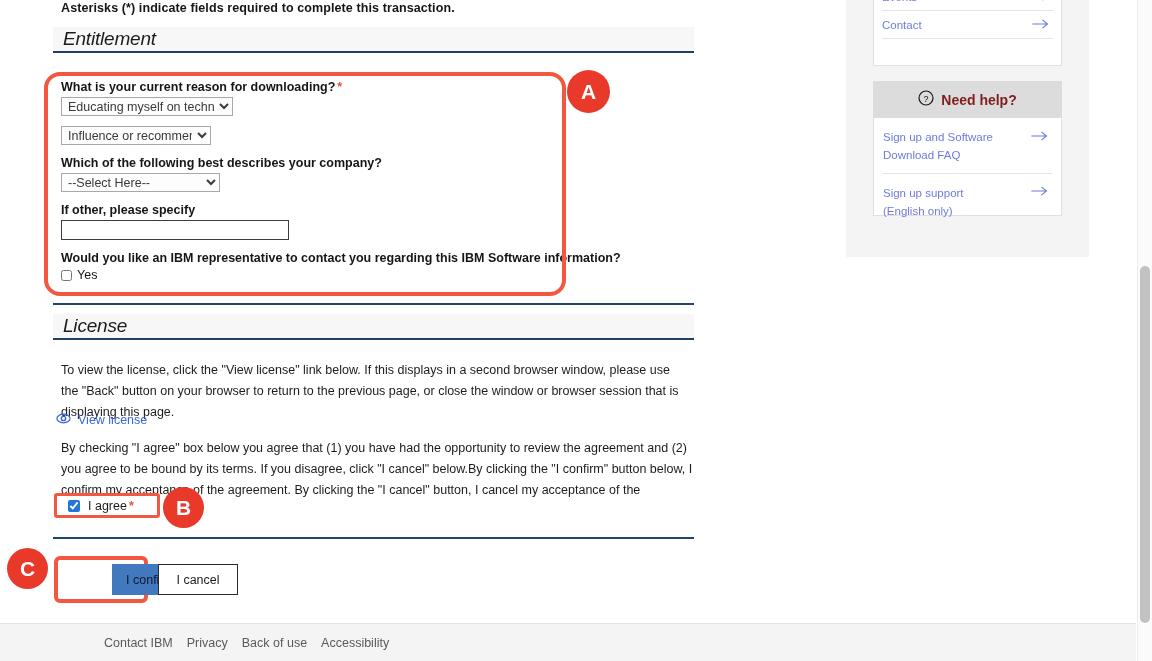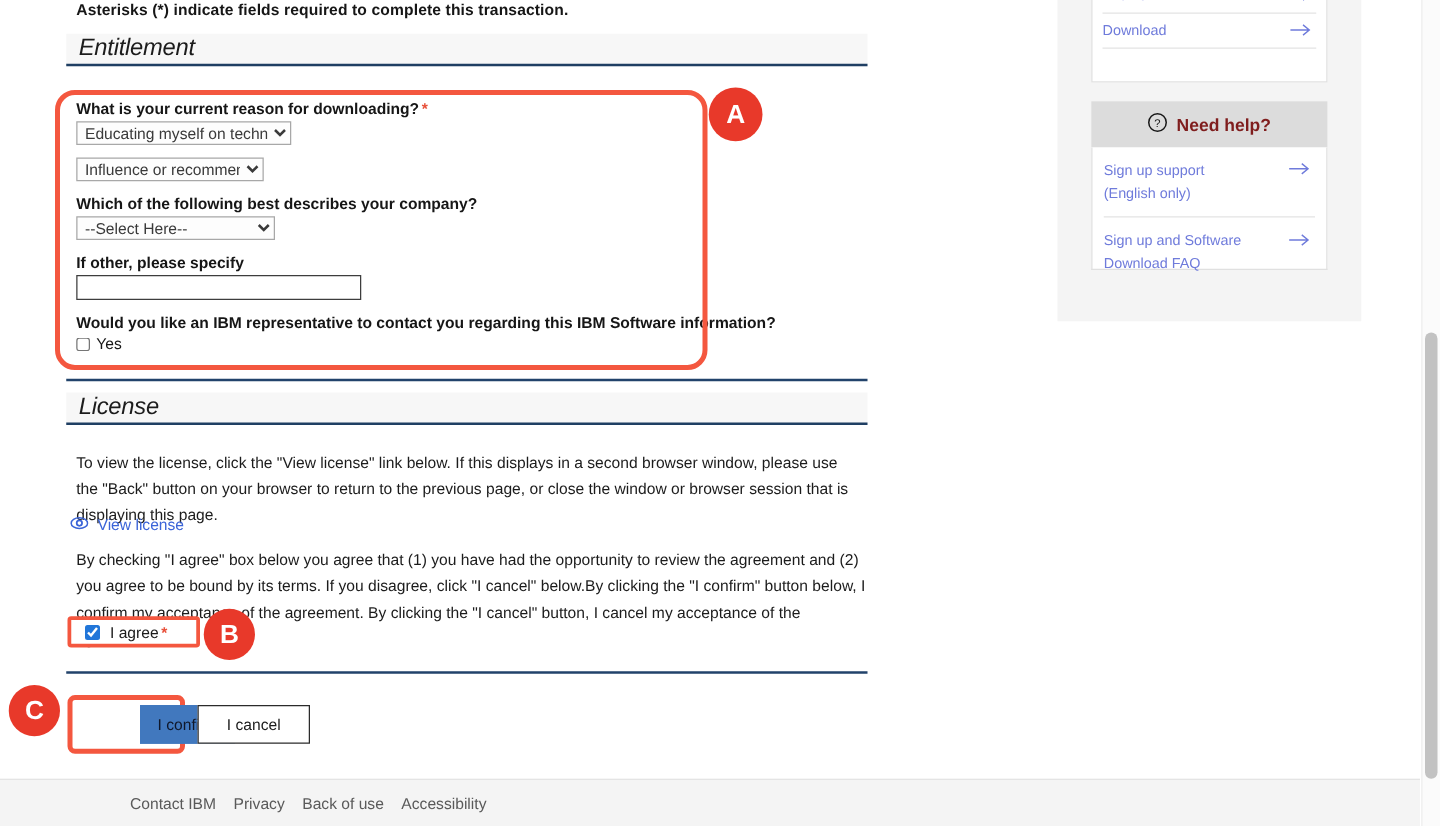--- a/index.html
+++ b/index.html
@@ -267,21 +267,21 @@
   #btn-confirm {
     left: 10px; top: 8px;
     width: 76px; height: 31px;
     background: #4178be;
     border: 1px solid #4178be;
     color: #0f172a;
     margin-left: 48px;
   }
   #btn-cancel {
     left: 104px; top: 8px;
-    width: 90px; height: 31px;
+    width: 80px; height: 31px;
     background: #ffffff;
     border: 1px solid #2b2b2b;
     color: #1c1c1c;
   }
 
   
   .footer {
     position: absolute;
     left: 0;
     top: 623px;
@@ -472,57 +472,57 @@
   <div class="card" id="card-links">
     <div class="rail-item">
       <span class="lbl">Events</span>
       <span class="arrow">
         <svg width="19" height="11" viewBox="0 0 20 12" aria-hidden="true">
           <path d="M0 6 H16 M11 1.5 L16.5 6 L11 10.5" fill="none" stroke="#6f7bdb" stroke-width="1.2"></path>
         </svg>
       </span>
     </div>
     <div class="rail-item">
-      <span class="lbl">Download</span>
+      <span class="lbl">Contact</span>
       <span class="arrow">
         <svg width="19" height="11" viewBox="0 0 20 12" aria-hidden="true">
           <path d="M0 6 H16 M11 1.5 L16.5 6 L11 10.5" fill="none" stroke="#6f7bdb" stroke-width="1.2"></path>
         </svg>
       </span>
     </div>
   </div>
 
   <div id="card-help" class="card">
     <div class="help-head">
       <span>
         <svg width="16" height="16" viewBox="0 0 16 16" aria-hidden="true">
           <circle cx="8" cy="8" r="7" fill="none" stroke="#171717" stroke-width="1.2"></circle>
           <text x="8" y="11.6" font-size="9" font-family="Liberation Sans, sans-serif" text-anchor="middle" fill="#171717">?</text>
         </svg>
       </span>
       <span class="lbl">Need help?</span>
     </div>
     <div class="help-body">
       <div class="help-link">
+        <span class="lbl" style="width:150px;">Sign up and Software Download FAQ</span>
+        <span class="arrow" style="top:19px;">
+          <svg width="19" height="11" viewBox="0 0 20 12" aria-hidden="true">
+            <path d="M0 6 H16 M11 1.5 L16.5 6 L11 10.5" fill="none" stroke="#6f7bdb" stroke-width="1.2"></path>
+          </svg>
+        </span>
+      </div>
+      <div class="help-link">
         <span class="lbl">Sign up support</span>
         <span class="lbl">(English only)</span>
         <span class="arrow" style="top:18px;">
           <svg width="19" height="11" viewBox="0 0 20 12" aria-hidden="true">
             <path d="M0 6 H16 M11 1.5 L16.5 6 L11 10.5" fill="none" stroke="#6f7bdb" stroke-width="1.2"></path>
           </svg>
         </span>
       </div>
-      <div class="help-link">
-        <span class="lbl" style="width:150px;">Sign up and Software Download FAQ</span>
-        <span class="arrow" style="top:19px;">
-          <svg width="19" height="11" viewBox="0 0 20 12" aria-hidden="true">
-            <path d="M0 6 H16 M11 1.5 L16.5 6 L11 10.5" fill="none" stroke="#6f7bdb" stroke-width="1.2"></path>
-          </svg>
-        </span>
-      </div>
     </div>
   </div>
 
   <div class="footer">
     <div class="footer-links">
       <a href="#">Contact IBM</a>
       <a href="#">Privacy</a>
       <a href="#">Back of use</a>
       <a href="#">Accessibility</a>
     </div>

